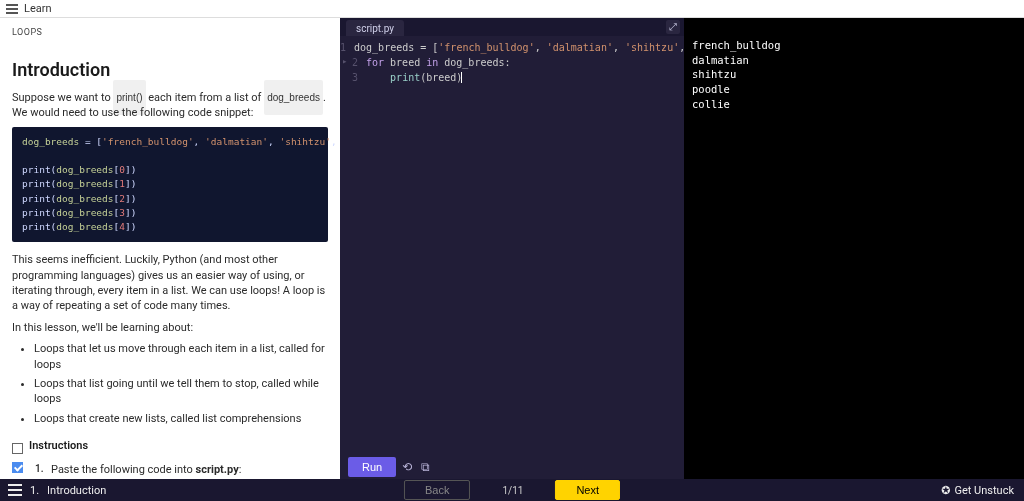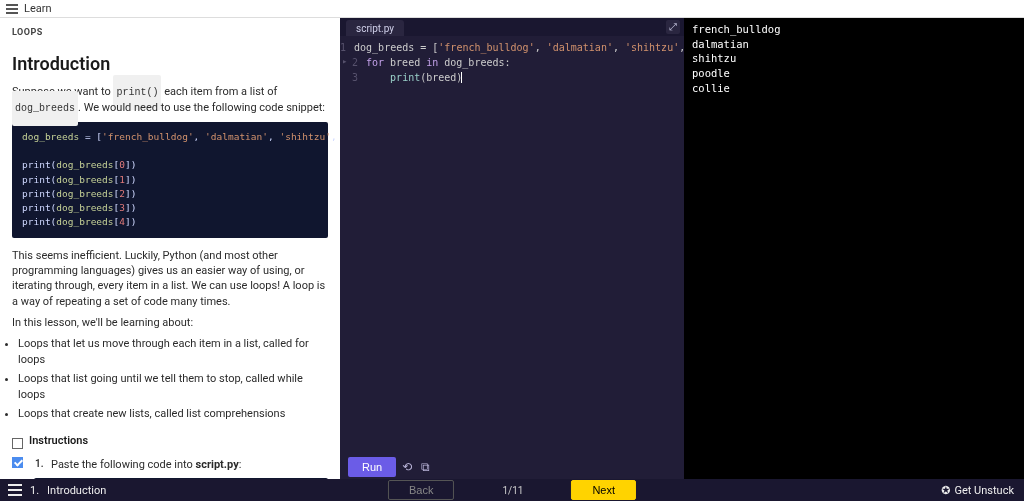--- a/index.html
+++ b/index.html
@@ -3,30 +3,30 @@
 <meta charset="utf-8">
 <style>
 *{box-sizing:border-box;margin:0;padding:0}
 html,body{height:100%;font-family:-apple-system,BlinkMacSystemFont,"Segoe UI",Roboto,Helvetica,Arial,sans-serif;font-size:12px;background:#000}
 .app{display:flex;flex-direction:column;height:501px;width:1024px;overflow:hidden}
 .top-bar{height:18px;background:#fff;border-bottom:1px solid #ddd;display:flex;align-items:center;padding:0 6px;font-size:11px;color:#333}
 .top-bar .menu-icon{width:12px;height:10px;margin-right:6px;display:inline-block;position:relative}
 .top-bar .menu-icon::before{content:"";position:absolute;inset:0;background:linear-gradient(#555 0 2px,transparent 2px 4px,#555 4px 6px,transparent 6px 8px,#555 8px 10px)}
 .main{flex:1;display:flex;min-height:0}
 .lesson-pane{width:340px;background:#fff;overflow-y:auto;padding:8px 12px 14px 12px;color:#2b2b2b;font-size:11px;line-height:1.4}
-.lesson-pane h6.kicker{font-size:9px;font-weight:700;letter-spacing:.5px;margin-bottom:12px;color:#444}
+.lesson-pane h6.kicker{font-size:9px;font-weight:400;letter-spacing:.5px;margin-bottom:18px;color:#444}
 .lesson-pane h2.title{font-size:18px;font-weight:600;margin-bottom:8px;color:#1a1a1a}
 .lesson-pane p{margin-bottom:6px}
-code.inline{font-family:Liberation Mono, monospace;font-size:10px;background:#f0f0f0;padding:12px 3px;border-radius:2px;color:#333}
+code.inline{font-family:Liberation Sans, sans-serif;font-size:10px;background:#f0f0f0;padding:12px 3px;border-radius:2px;color:#333}
 .dark-block{background:#10162f;color:#cfd8ff;font-family:Menlo,Consolas,monospace;font-size:9.5px;line-height:1.5;padding:8px 10px;border-radius:2px;margin:6px 0 10px 0;white-space:pre}
 .dark-block .str{color:#d2926d}
 .dark-block .kw{color:#c2a0e8}
 .dark-block .var{color:#c5d197}
 .dark-block .lit{color:#e07a7a}
-.lesson-pane ul{list-style:disc;margin:4px 0 8px 6px}
+.lesson-pane ul{list-style:disc;margin:4px 0 8px 22px}
 .lesson-pane li{margin-bottom:4px}
 .section-head{font-size:11px;font-weight:600;margin:12px 0 8px 0;display:flex;align-items:flex-end;color:#1a1a1a}
 .sq-icon{width:11px;height:11px;border:1px solid #666;margin-right:6px;position:relative}
 .sq-icon.checked{background:#4b8cef;border-color:#4b8cef}
 .sq-icon.checked::after{content:"";position:absolute;left:2.5px;top:0px;width:3px;height:6px;border:solid #fff;border-width:0 2px 2px 0;transform:rotate(45deg)}
 .instr-step{display:flex;gap:6px;align-items:flex-start;margin-bottom:4px}
 .instr-step .num{font-size:10px;font-weight:600;color:#333;min-width:10px}
 
 .editor-pane{flex:1;display:flex;flex-direction:column;background:#1a1730;min-width:0}
 .ed-tabs{height:18px;background:#1a1730;display:flex;align-items:stretch;padding-left:6px;position:relative}
@@ -39,27 +39,27 @@
 .ed-txt{white-space:pre}
 .tok-str{color:#d2926d}
 .tok-kw{color:#c2a0e8}
 .tok-fn{color:#9ad0c9}
 .cursor{border-left:1px solid #fff;margin-left:-1px;animation:bl 1s step-end infinite}
 @keyframes bl{50%{opacity:0}}
 .ed-footer{height:24px;background:#211d37;display:flex;align-items:center;padding:0 8px;gap:4px}
 .run-btn{background:#6b5ce7;color:#fff;border:none;padding:4px 14px;font-size:11px;border-radius:2px;cursor:pointer}
 .ico-btn{width:14px;height:14px;color:#b9b4d8;display:inline-flex;align-items:center;justify-content:center;font-size:12px}
 
-.output-pane{width:340px;background:#000;color:#fff;font-family:Menlo,Consolas,monospace;font-size:10.5px;line-height:1.4;padding:4px 8px;overflow:auto;white-space:pre}
+.output-pane{width:340px;background:#000;color:#fff;font-family:Menlo,Consolas,monospace;font-size:10.5px;line-height:1.4;padding:20px 8px;overflow:auto;white-space:pre}
 
 .bottom-bar{height:22px;background:#1a1730;display:flex;align-items:center;color:#eee;font-size:11px;position:relative}
 .bb-left{display:flex;align-items:center;gap:8px;padding-left:8px}
 .hamb{width:14px;height:12px;position:relative}
 .hamb::before{content:"";position:absolute;inset:0;background:linear-gradient(#eee 0 2px,transparent 2px 5px,#eee 5px 7px,transparent 7px 10px,#eee 10px 12px)}
-.bb-center{position:absolute;left:50%;transform:translateX(-50%);display:flex;align-items:center;gap:48px}
+.bb-center{position:absolute;left:50%;transform:translateX(-50%);display:flex;align-items:center;gap:32px}
 .bb-btn{padding:3px 20px;font-size:11px;border:1px solid #555;background:transparent;color:#888;border-radius:2px}
 .bb-btn.next{background:#ffd300;color:#000;border-color:#ffd300;font-weight:400}
 .bb-progress{color:#ccc;font-size:10px}
 .bb-right{margin-left:auto;padding-right:10px;display:flex;align-items:center;gap:4px;color:#eee}
 
 .lesson-pane::-webkit-scrollbar{width:3px}
 .lesson-pane::-webkit-scrollbar-thumb{background:#ccc}
 </style>
 </head>
 <body>

